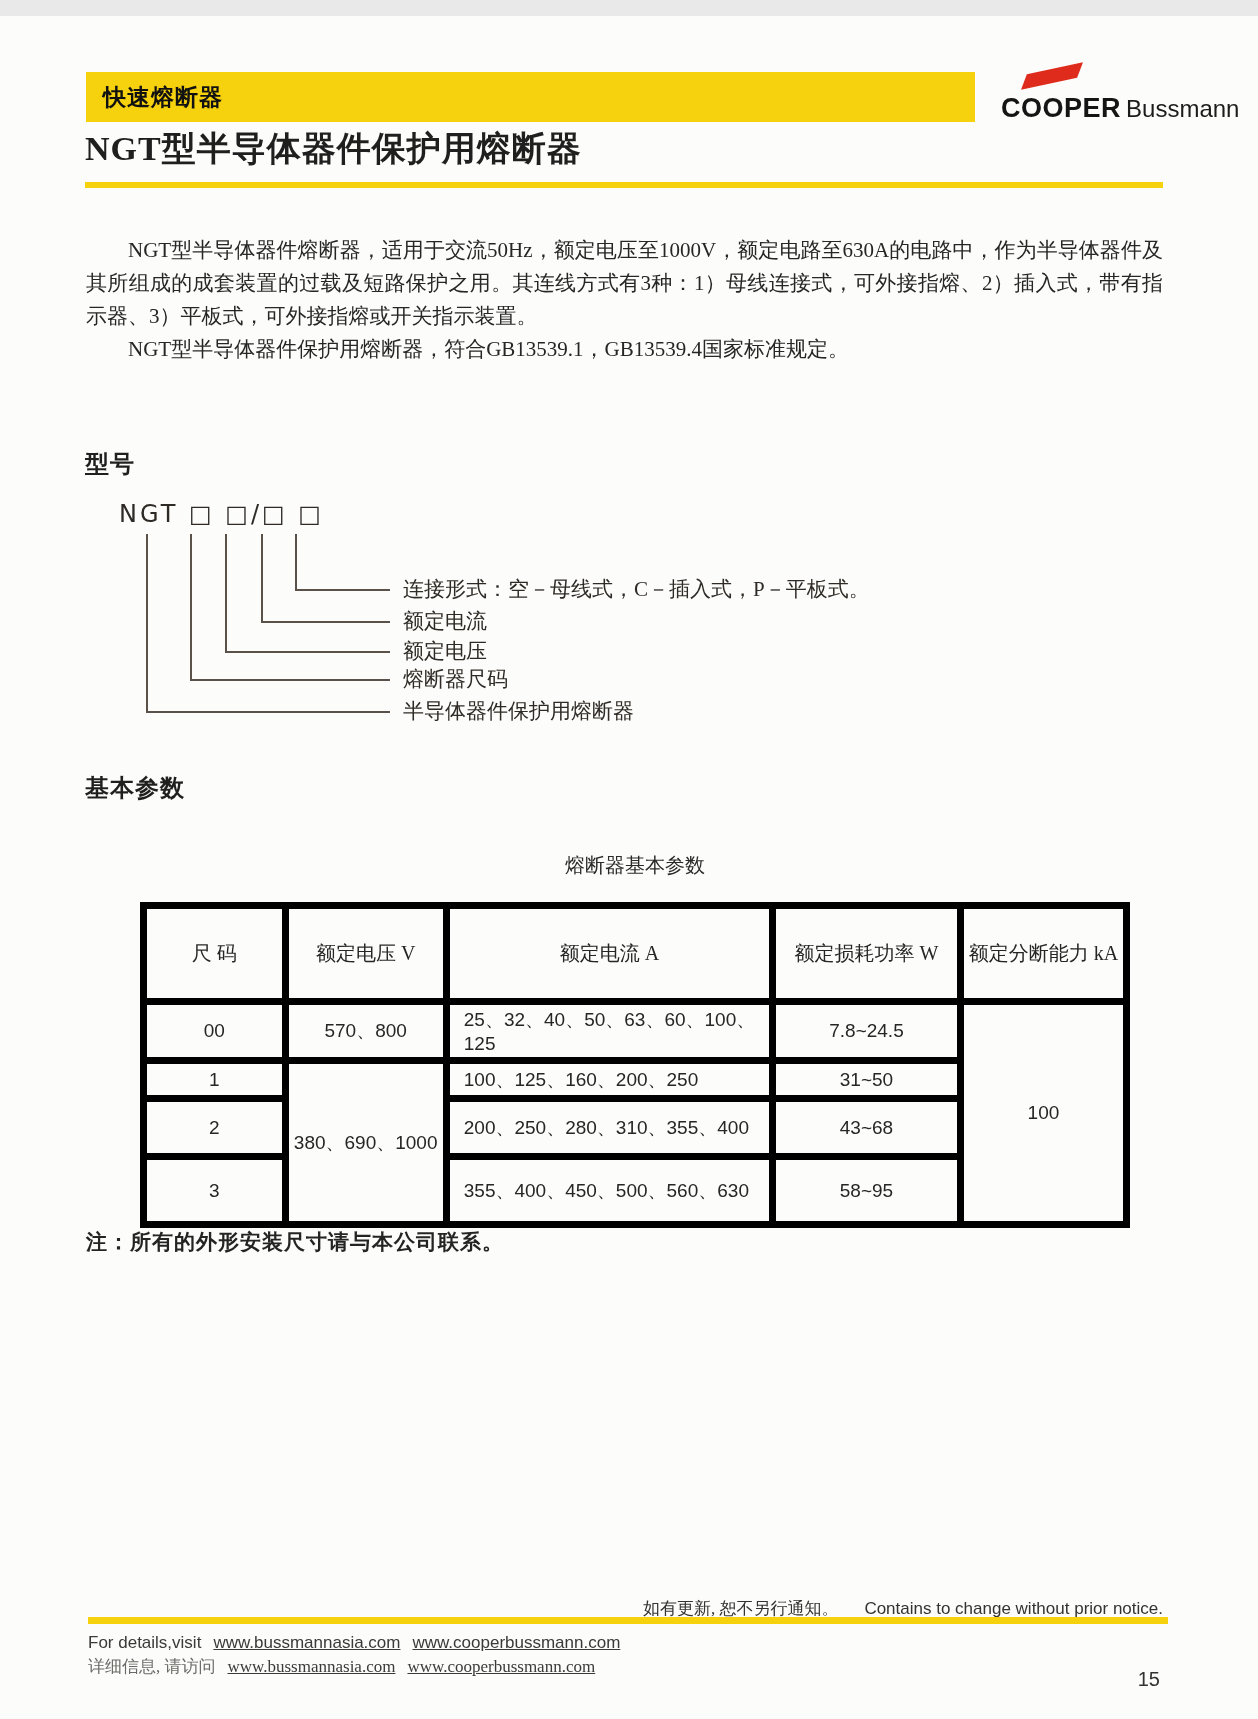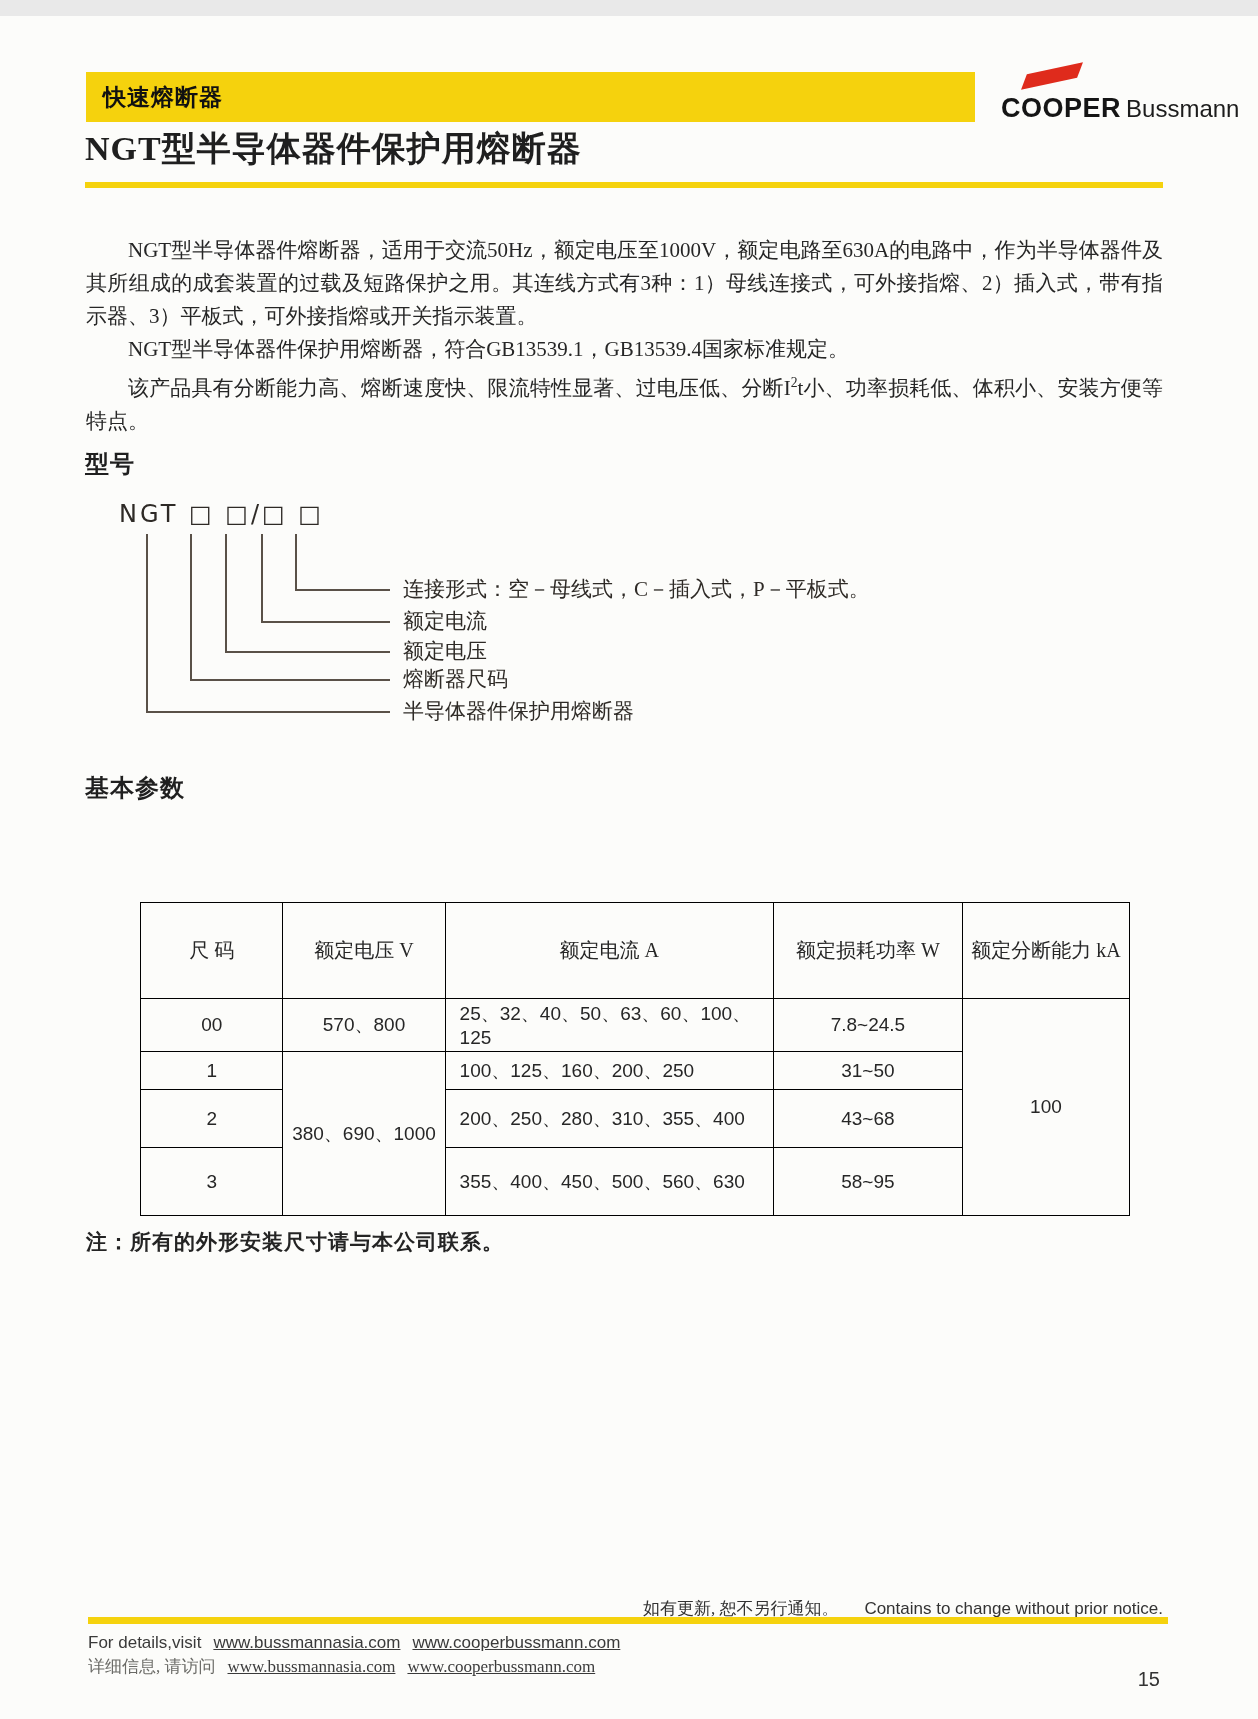--- a/index.html
+++ b/index.html
@@ -79,21 +79,21 @@
   .params-heading { top:756px;text-align:center; }
   .table-caption {
     position:absolute; left:140px; top:836px; width:990px;
     text-align:center; font-size:20px; color:#2a2a2a;
   }
   .param-table {
     position:absolute; left:140px; top:886px; width:990px;
     border-collapse:collapse; table-layout:fixed;
   }
   .param-table th, .param-table td {
-    border:1px solid #000000;
+    border:7px solid #000000;
     text-align:center; vertical-align:middle;
     font-size:19px; color:#262626; padding:2px 4px; box-sizing:border-box;
   }
   .param-table th {
     height:96px; font-size:20px; font-weight:normal;
     font-family:"Liberation Serif","DejaVu Serif",serif;
   }
   .param-table td { font-family:"Liberation Sans","DejaVu Sans",sans-serif; }
   .param-table td.cur { text-align:left; padding-left:14px; }
   tr.r0 td { height:44px; }
@@ -148,21 +148,20 @@
       <span class="logo-bold">COOPER</span><span class="logo-reg">Bussmann</span>
     </div>
   </div>
 
   <div class="doc-title serif">NGT型半导体器件保护用熔断器</div>
   <div class="title-rule"></div>
 
   <div class="intro serif">
     <p>NGT型半导体器件熔断器，适用于交流50Hz，额定电压至1000V，额定电路至630A的电路中，作为半导体器件及其所组成的成套装置的过载及短路保护之用。其连线方式有3种：1）母线连接式，可外接指熔、2）插入式，带有指示器、3）平板式，可外接指熔或开关指示装置。</p>
     <p>NGT型半导体器件保护用熔断器，符合GB13539.1，GB13539.4国家标准规定。</p>
-    <p><span>该产品具有分断能力高、熔断速度快、限流特性显著、过电压低、分断I</span><sup>2</sup><span>t小、功率损耗低、体积小、安装方便等特点。</span></p>
   </div>
 
   <div class="sec-heading model-heading">型号</div>
 
   <div class="diagram">
     <div class="model-code">NGT □ □/□ □</div>
 
     <div class="vline" style="left:61px;  top:38px; height:179px;"></div>
     <div class="vline" style="left:105px; top:38px; height:147px;"></div>
     <div class="vline" style="left:140px; top:38px; height:119px;"></div>
@@ -176,20 +175,21 @@
     <div class="hline" style="left:61px;  top:215px; width:244px;"></div>
 
     <div class="dg-label serif" style="top:79px;">连接形式：空－母线式，C－插入式，P－平板式。</div>
     <div class="dg-label serif" style="top:111px;">额定电流</div>
     <div class="dg-label serif" style="top:141px;">额定电压</div>
     <div class="dg-label serif" style="top:169px;">熔断器尺码</div>
     <div class="dg-label serif" style="top:201px;">半导体器件保护用熔断器</div>
   </div>
 
   <div class="sec-heading params-heading">基本参数</div>
+  <div class="table-caption serif">熔断器基本参数</div>
 
   <table class="param-table">
     <colgroup>
       <col style="width:14.4%">
         <col style="width:16.4%">
         <col style="width:33.2%">
         <col style="width:19.1%">
         <col style="width:16.9%">
     </colgroup>
     <tbody>

